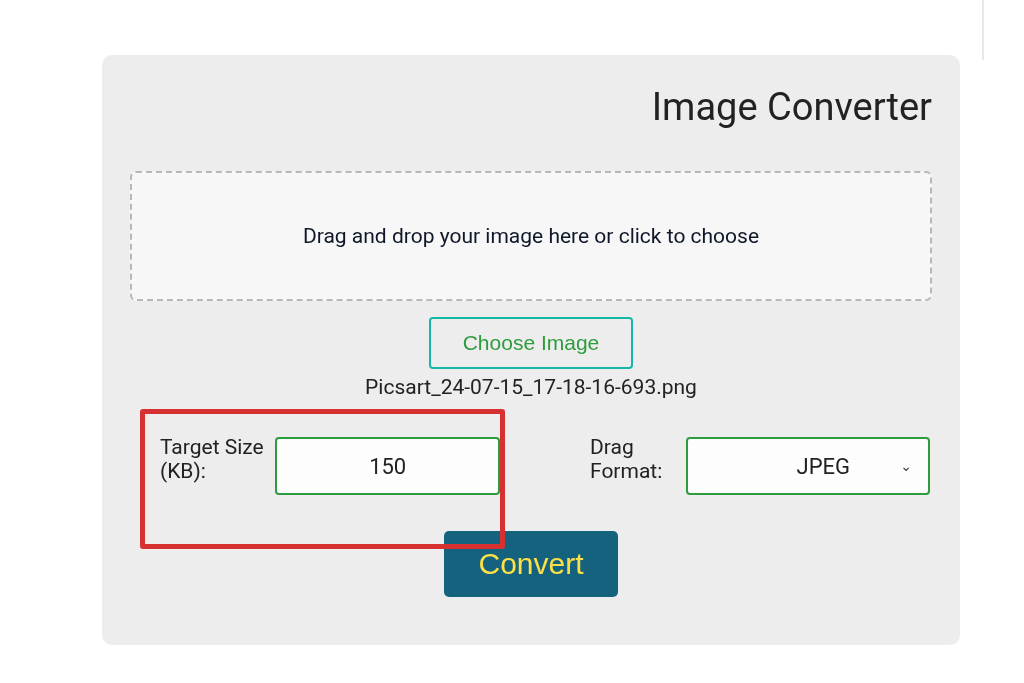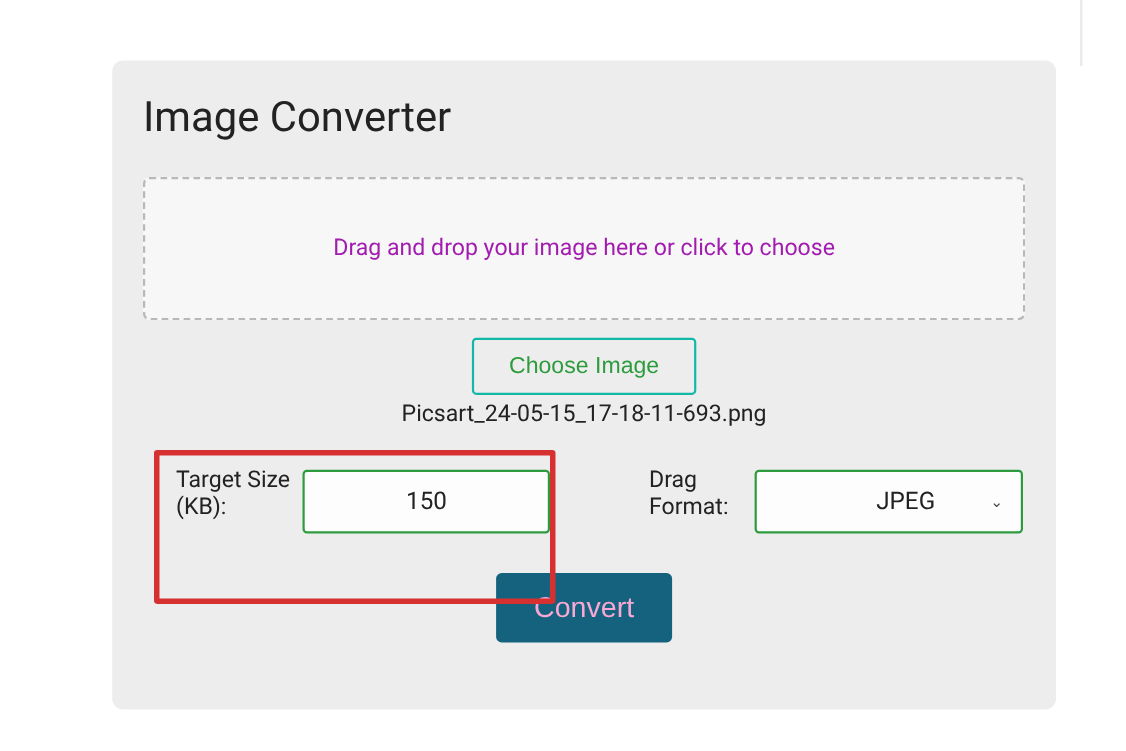--- a/index.html
+++ b/index.html
@@ -18,39 +18,39 @@
       position: absolute;
       left: 102px;
       top: 55px;
       width: 858px;
       height: 590px;
       background: #ededed;
       border-radius: 10px;
       padding: 30px 28px 30px 28px;
     }
     .title {
-      text-align: left;
+      text-align: right;
       font-size: 38px;
       font-weight: 400;
       color: #222;
-      margin-bottom: 32px;
+      margin-bottom: 42px;
     }
     .dropzone {
       border: 2px dashed #b8b8b8;
       border-radius: 6px;
       background: #f7f7f7;
       height: 130px;
       display: flex;
       align-items: center;
       justify-content: center;
       margin-bottom: 16px;
     }
     .dropzone-text {
       font-size: 21px;
-      color: #a21caf;
+      color: #0f172a;
     }
     .choose-row {
       text-align: center;
       margin-bottom: 6px;
     }
     .choose-btn {
       display: inline-block;
       border: 2px solid #14b8a6;
       color: #2e9c3e;
       background: transparent;
@@ -119,22 +119,22 @@
       position: absolute;
       border: 5px solid #d63030;
       border-radius: 3px;
       pointer-events: none;
     }
     .convert-row {
       text-align: center;
     }
     .convert-btn {
       background: #14627d;
-      color: #f9a8d4;
-      font-size: 26px;
+      color: #fde047;
+      font-size: 30px;
       border: none;
       padding: 16px 34px;
       border-radius: 5px;
       cursor: pointer;
     }
     .vline {
       position: absolute;
       right: 40px;
       top: 0;
       width: 2px;
@@ -151,21 +151,21 @@
   <h1 class="title">Image Converter</h1>
 
   <div class="dropzone">
     <div class="dropzone-text">Drag and drop your image here or click to choose</div>
   </div>
 
   <div class="choose-row">
     <button class="choose-btn">Choose Image</button>
   </div>
 
-  <div class="filename">Picsart_24-05-15_17-18-11-693.png</div>
+  <div class="filename">Picsart_24-07-15_17-18-16-693.png</div>
 
   <div class="fields-row">
     <div class="field-group left">
       <div class="field-label">Target Size (KB):</div>
       <div class="text-input">150</div>
     </div>
     <div class="field-group right">
       <div class="field-label">Drag Format:</div>
       <div class="select-wrap">
         <span>JPEG</span>

